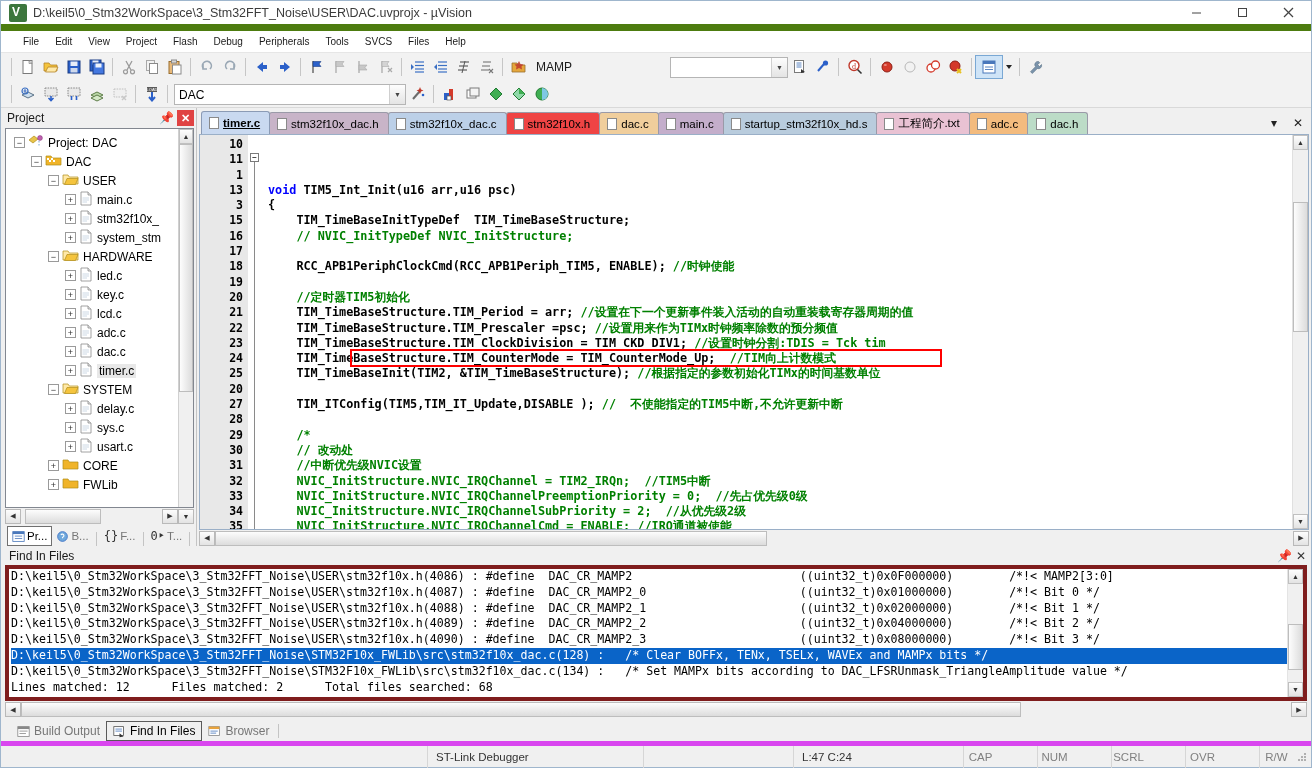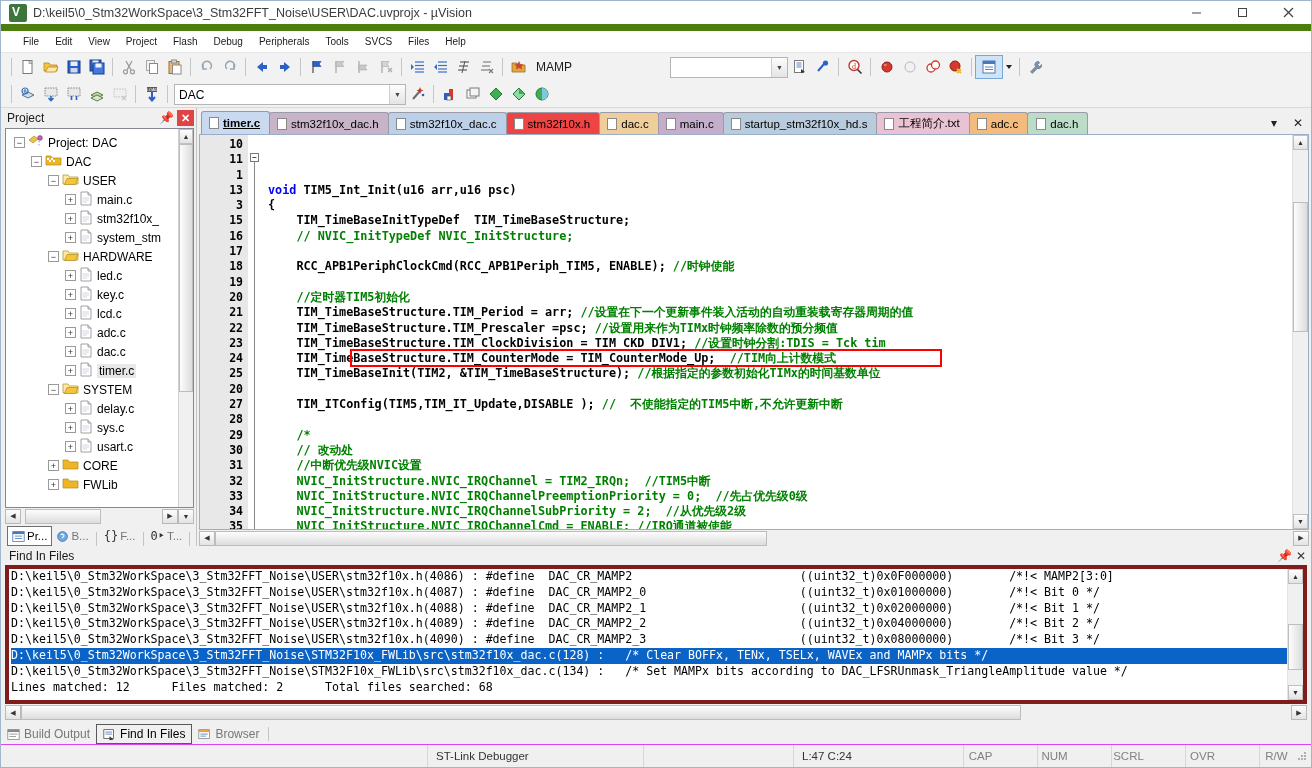--- a/index.html
+++ b/index.html
@@ -486,38 +486,39 @@
   .fif-hsb {
     height: 17px; flex: 0 0 17px;
     display: flex; align-items: center;
     margin: 0 4px 1px 4px;
   }
   .bottom-tabs {
     height: 22px;
     flex: 0 0 22px;
     display: flex;
     align-items: flex-end;
+    padding-left: 10px;
     background: #f0f0f0;
   }
   .btab {
     display: flex; align-items: center; gap: 4px;
     height: 20px; padding: 0 6px;
     font-size: 12px; color: #777;
     white-space: nowrap;
   }
   .btab.active { background: #f0f0f0; border: 1px solid #5a5a5a; color: #000; }
 
   
   .statusbar {
     height: 26px;
     flex: 0 0 22px;
     display: flex;
     align-items: center;
     background: #f0f0f0;
-    border-top: 1px solid #d946ef;
+    border-top: 5px solid #d946ef;
     font-size: 11.5px;
     color: #333;
   }
   .sb-cell {
     height: 22px;
     display: flex; align-items: center;
     padding: 0 8px;
     border-left: 1px solid #d6d6d6;
     white-space: nowrap;
   }

